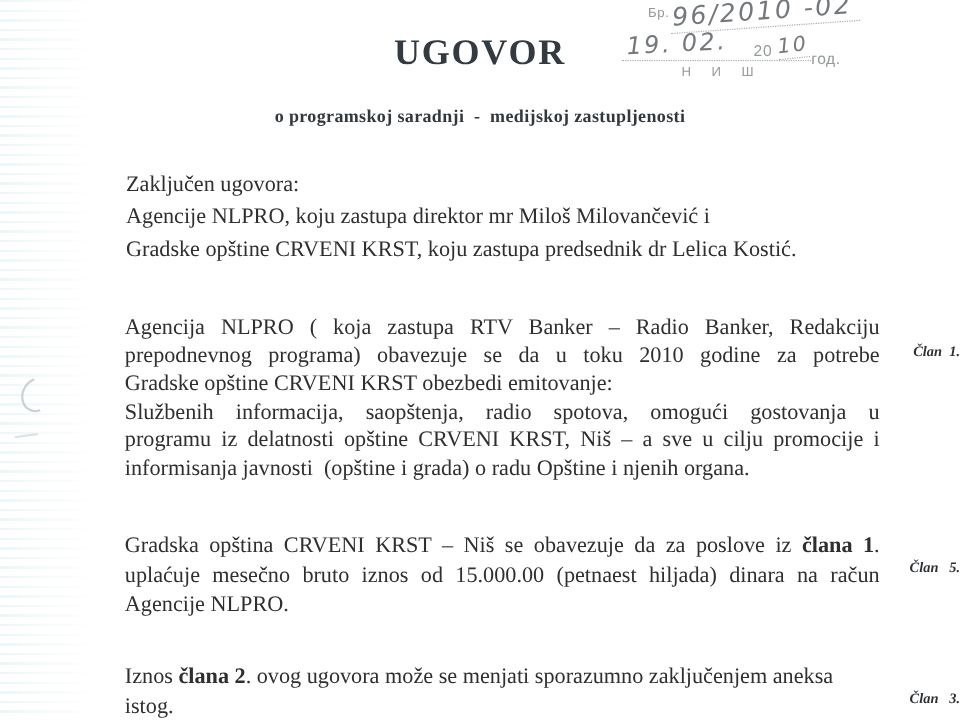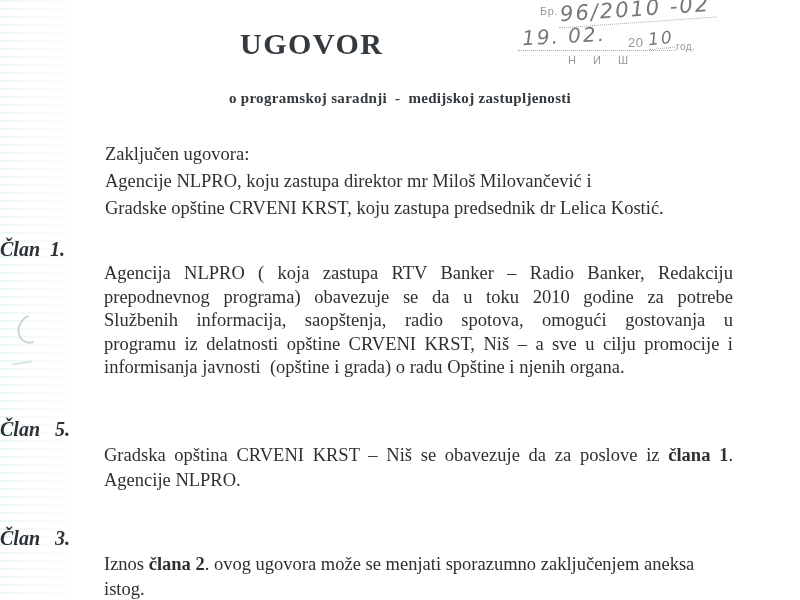--- a/index.html
+++ b/index.html
@@ -30,20 +30,21 @@
     opacity: .8;
   }
   .smudge-mark {
     position: absolute; left: 12px; top: 362px; width: 20px; height: 2px;
     background: #dde3e4; transform: rotate(-8deg); border-radius: 2px;
   }
 
   
   .doc-title {
     position: absolute; left: 240px; top: 27px; width: 320px;
+    text-align: center;
     font-size: 30px; font-weight: bold; letter-spacing: 1.5px;
     color: #333a40;
     white-space: pre-wrap;
   }
   .doc-subtitle {
     position: absolute; left: 0; top: 90px; width: 800px;
     text-align: center;
     font-size: 15px; font-weight: bold; letter-spacing: .3px;
     color: #33383c;
     white-space: pre-wrap;
@@ -57,24 +58,25 @@
   .jline {
     white-space: normal;
     text-align: justify;
     text-align-last: justify;
   }
   .intro-block { position: absolute; left: 105px; top: 141px; width: 640px; }
   .intro-block .textline { line-height: 27px; }
 
   .article-heading {
     position: absolute; left: 0; width: 800px;
-    text-align: left;
-    font-size: 20px; font-weight: bold; font-style: italic;
+    text-align: right;
+    font-size: 12px; font-weight: bold; font-style: italic;
     color: #2d3135;
     white-space: pre-wrap;
+    margin-top: 48px;
   }
   .article-body { position: absolute; left: 104px; width: 629px; }
 
   .h-clan1 { top: 238px; }
   .b-clan1 { top: 262px; }
   .h-clan2 { top: 418px; }
   .b-clan2 { top: 443px; line-height: 24.5px; }
   .b-clan2 .textline { line-height: 24.5px; }
   .h-clan3 { top: 527px; }
   .b-clan3 { top: 552px; }
@@ -112,21 +114,21 @@
   .stamp-dotline {
     position: absolute; left: 0px; top: 50px; width: 158px; height: 1px;
     border-bottom: 1.5px dotted #a9aeb0;
   }
   .stamp-year-print { left: 110px; top: 35px; font-size: 13px; }
   .stamp-year-hand {
     left: 130px; top: 28px; font-size: 17px;
     transform: rotate(-6deg);
     border-bottom: 1.5px dotted #a9aeb0;
   }
-  .stamp-year-suffix { left: 158px; top: 41px; font-size: 10px; }
+  .stamp-year-suffix { left: 158px; top: 41px; font-size: 13px; }
   .stamp-city { left: 50px; top: 54px; font-size: 11px; letter-spacing: 7px; }
 </style>
 </head>
 <body>
 
 <div class="scan-streaks"></div>
 <div class="punch-mark"></div>
 <div class="smudge-mark"></div>
 
 <div class="doc-title">UGOVOR</div>
@@ -147,28 +149,30 @@
 <div class="intro-block">
   <div class="textline">Zaključen ugovora:</div>
   <div class="textline">Agencije NLPRO, koju zastupa direktor mr Miloš Milovančević i</div>
   <div class="textline">Gradske opštine CRVENI KRST, koju zastupa predsednik dr Lelica Kostić.</div>
 </div>
 
 <div class="article-heading h-clan1">Član  1.</div>
 <div class="article-body b-clan1">
   <div class="textline jline">Agencija  NLPRO  ( koja zastupa  RTV Banker – Radio Banker, Redakciju</div>
   <div class="textline jline">prepodnevnog programa) obavezuje se da u toku 2010 godine za potrebe</div>
+  <div class="textline">Gradske opštine CRVENI KRST obezbedi emitovanje:</div>
   <div class="textline jline">Službenih  informacija,  saopštenja,  radio  spotova,  omogući  gostovanja  u</div>
   <div class="textline jline">programu iz delatnosti opštine CRVENI KRST, Niš – a sve u cilju promocije i</div>
   <div class="textline">informisanja javnosti  (opštine i grada) o radu Opštine i njenih organa.</div>
 </div>
 
 <div class="article-heading h-clan2">Član   5.</div>
 <div class="article-body b-clan2">
   <div class="textline jline"><span>Gradska opština CRVENI KRST – Niš se obavezuje da za poslove iz </span><span class="bold-ref">člana 1</span><span>.</span></div>
+  <div class="textline jline">uplaćuje mesečno bruto iznos od 15.000.00 (petnaest hiljada) dinara na račun</div>
   <div class="textline">Agencije NLPRO.</div>
 </div>
 
 <div class="article-heading h-clan3">Član   3.</div>
 <div class="article-body b-clan3">
   <div class="textline"><span>Iznos </span><span class="bold-ref">člana 2</span><span>. ovog ugovora može se menjati sporazumno zaključenjem aneksa</span></div>
   <div class="textline">istog.</div>
 </div>
 
 </body></html>

